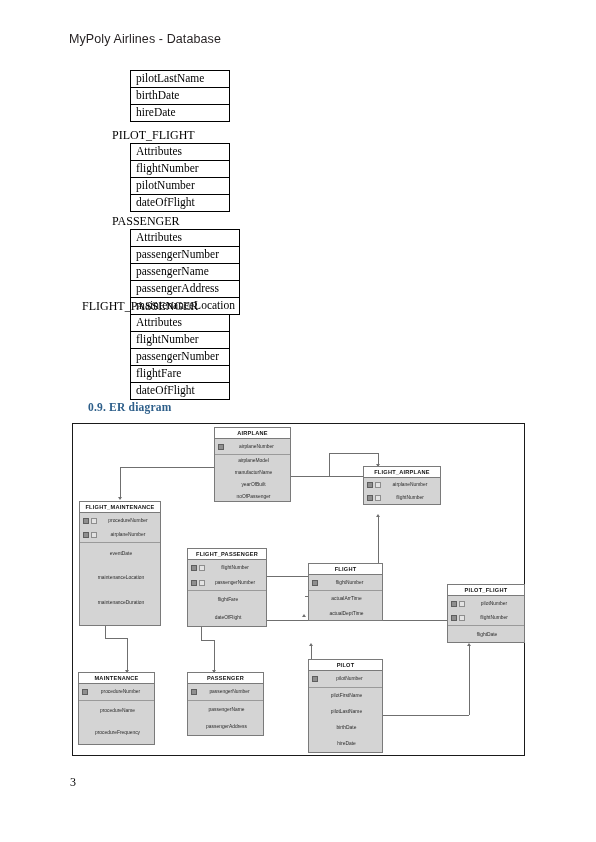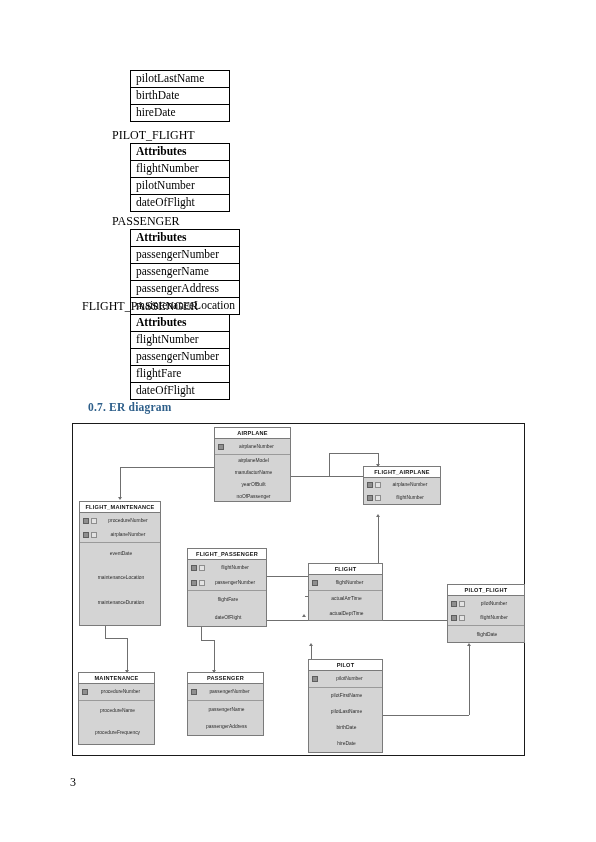--- a/index.html
+++ b/index.html
@@ -27,21 +27,21 @@
     font-size:11.5px;color:#000;
     background:#fff;
   }
   .attr-table td{
     border:1px solid #000;
     padding:1px 4px 2px 5px;
     line-height:13px;
     height:13px;
     white-space:nowrap;
   }
-  .attr-table td.hdr{font-weight:bold;}
+  .attr-table td.hdr{font-weight:normal;}
 
   .tbl-label{
     position:absolute;
     font-family:"Liberation Serif", serif;
     font-size:12px;color:#000;white-space:nowrap;
   }
 
   
   .sec-head{
     position:absolute;left:88px;top:401px;
@@ -124,20 +124,21 @@
     position:absolute;left:70px;top:775px;
     font-family:"Liberation Serif", serif;
     font-size:12px;color:#000;
   }
 </style>
 </head>
 <body>
 
 <div class="page">
 
+  <div class="doc-title">MyPoly Airlines - Database</div>
 
   <table class="attr-table" style="left:130px;top:70px;width:100px;">
     <tbody>
         <tr>
           <td>pilotLastName</td>
         </tr>
     <tr>
           <td>birthDate</td>
         </tr>
     <tr>
@@ -199,21 +200,21 @@
         </tr>
     <tr>
           <td>flightFare</td>
         </tr>
     <tr>
           <td>dateOfFlight</td>
         </tr>
   </tbody>
     </table>
 
-  <div class="sec-head">0.7. ER diagram</div>
+  <div class="sec-head">0.9. ER diagram</div>
 
   <div class="er-frame">
     <div class="er-inner">
 
       <div class="ln lnh" style="left:47px;top:43px;width:105px;"></div>
       <div class="ln lnv" style="left:47px;top:43px;height:32px;"></div>
       <div class="arw arw-d" style="left:44.5px;top:73px;"></div>
 
       <div class="ln lnh" style="left:218px;top:52px;width:90px;"></div>
       <div class="ln lnv" style="left:256px;top:29px;height:23px;"></div>

